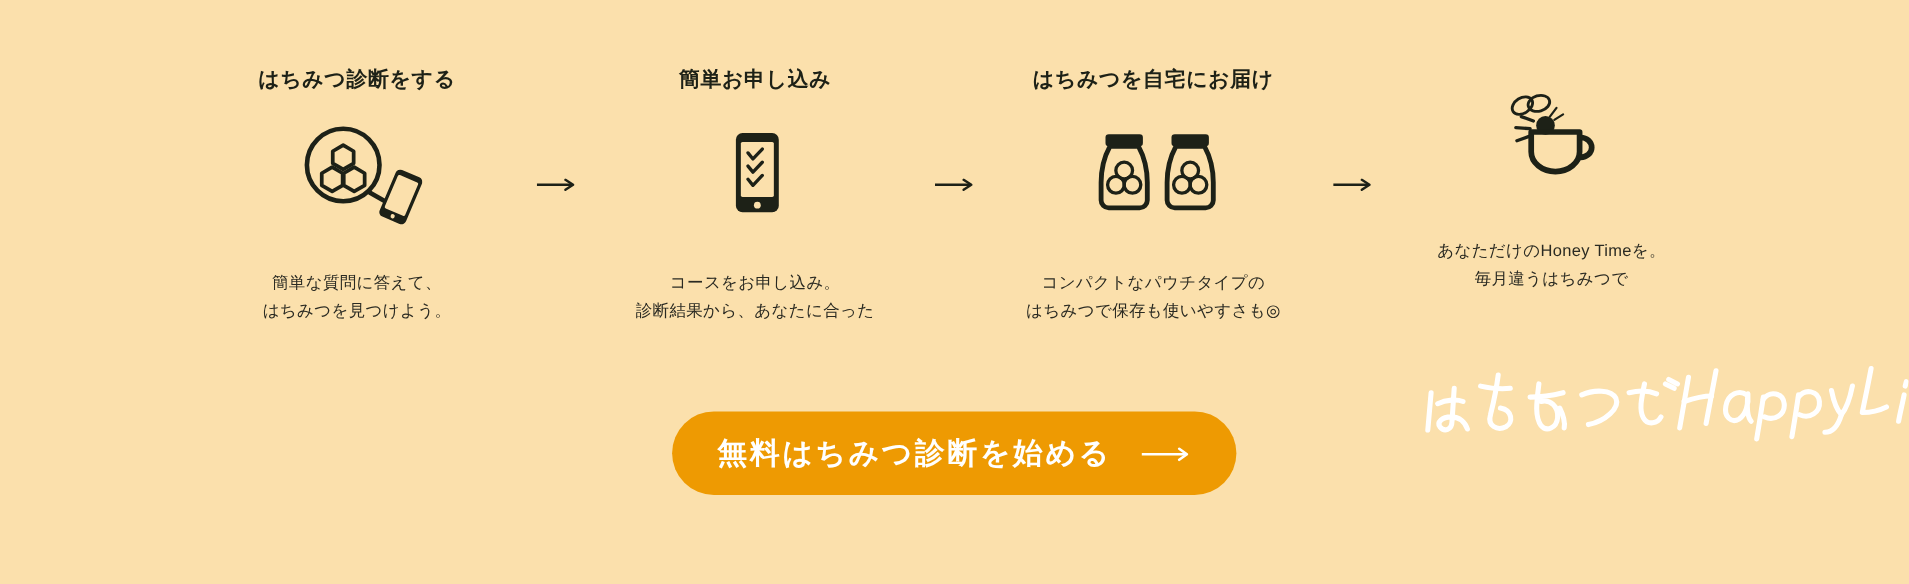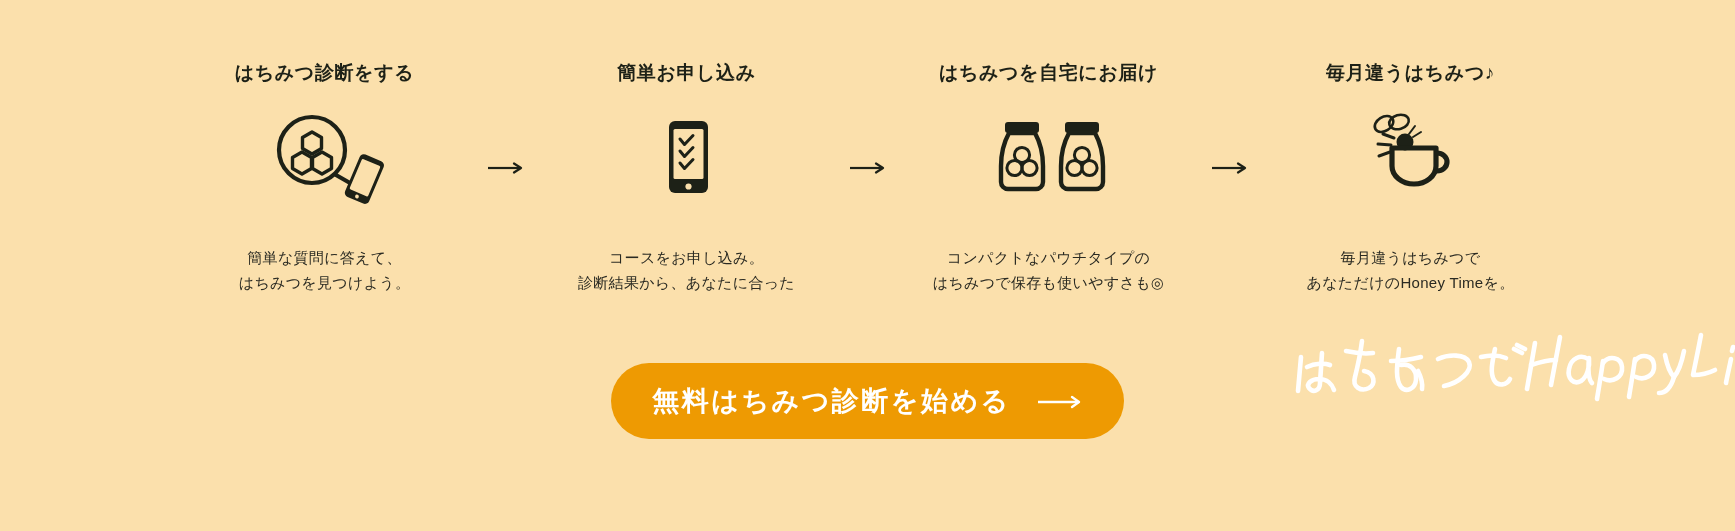--- a/index.html
+++ b/index.html
@@ -88,20 +88,21 @@
     height: 76px;
     border-radius: 38px;
     background: #EE9A02;
     border: none;
     display: flex;
     align-items: center;
     justify-content: center;
     gap: 26px;
     cursor: pointer;
     padding: 0;
+    margin-top: 11px;
   }
   .cta-label {
     color: #ffffff;
     font-size: 27px;
     font-weight: 700;
     letter-spacing: 2.5px;
     line-height: 1;
   }
   .cta-arrow {
     display: block;
@@ -218,21 +219,20 @@
     </div>
 
     <div class="arrow-sep">
       <svg width="36" height="12" viewBox="0 0 36 12">
         <line x1="0" y1="6" x2="32" y2="6" stroke="#1d2117" stroke-width="2.2"></line>
         <polyline points="26,1.5 33,6 26,10.5" fill="none" stroke="#1d2117" stroke-width="2.2" stroke-linecap="round" stroke-linejoin="round"></polyline>
       </svg>
     </div>
 
     <div class="step">
-      <div class="step-title">毎月違うはちみつ♪</div>
       <div class="step-icon">
         <svg width="126" height="98" viewBox="0 0 126 98" fill="none">
 
           <g transform="translate(22,4)">
             <ellipse cx="14" cy="12" rx="10" ry="7" transform="rotate(-32 14 12)" fill="none" stroke="#1d2117" stroke-width="2.6"></ellipse>
             <ellipse cx="29" cy="10" rx="10" ry="7" transform="rotate(-16 29 10)" fill="none" stroke="#1d2117" stroke-width="2.6"></ellipse>
             <ellipse cx="35" cy="30" rx="8.5" ry="8.5" fill="#1d2117"></ellipse>
             <g stroke="#1d2117" stroke-width="3" stroke-linecap="round">
               <line x1="24" y1="26" x2="13" y2="22"></line>
               <line x1="21" y1="33" x2="8" y2="32"></line>
@@ -244,22 +244,22 @@
             </g>
           </g>
 
           <g transform="translate(40,36)">
             <path d="M4 4 L4 22 a22 18 0 0 0 44 0 L48 4 Z" fill="none" stroke="#1d2117" stroke-width="5.2" stroke-linejoin="round"></path>
             <path d="M49 9 a10 9 0 0 1 0 18" fill="none" stroke="#1d2117" stroke-width="5.2" stroke-linecap="round"></path>
           </g>
         </svg>
       </div>
       <div class="step-desc">
+        <div>あなただけのHoney Timeを。</div>
         <div>毎月違うはちみつで</div>
-        <div>あなただけのHoney Timeを。</div>
       </div>
     </div>
 
   </div>
 
   <div class="cta-wrap">
     <button class="cta-button">
       <span class="cta-label">無料はちみつ診断を始める</span>
       <span class="cta-arrow">
         <svg width="46" height="14" viewBox="0 0 46 14">

